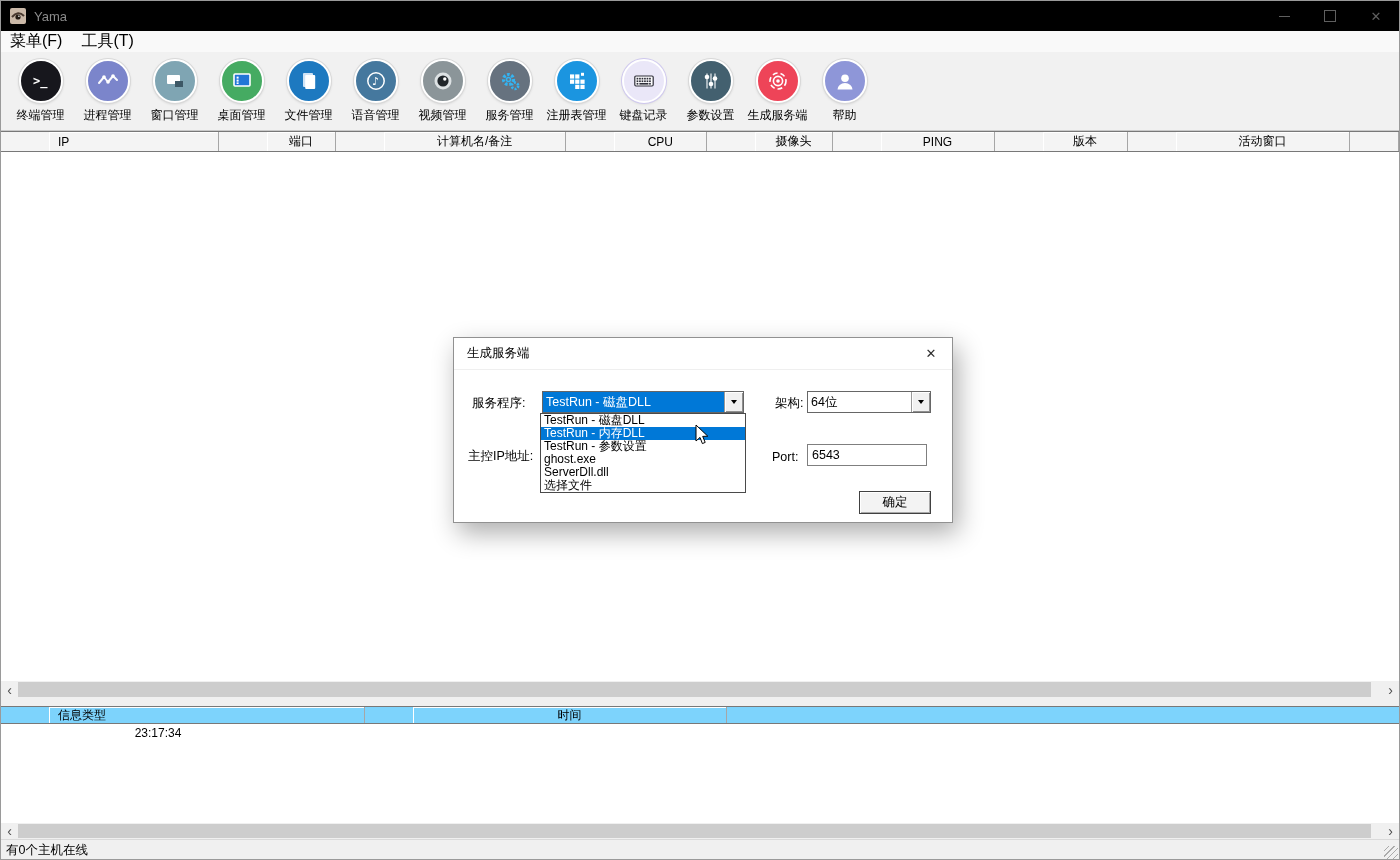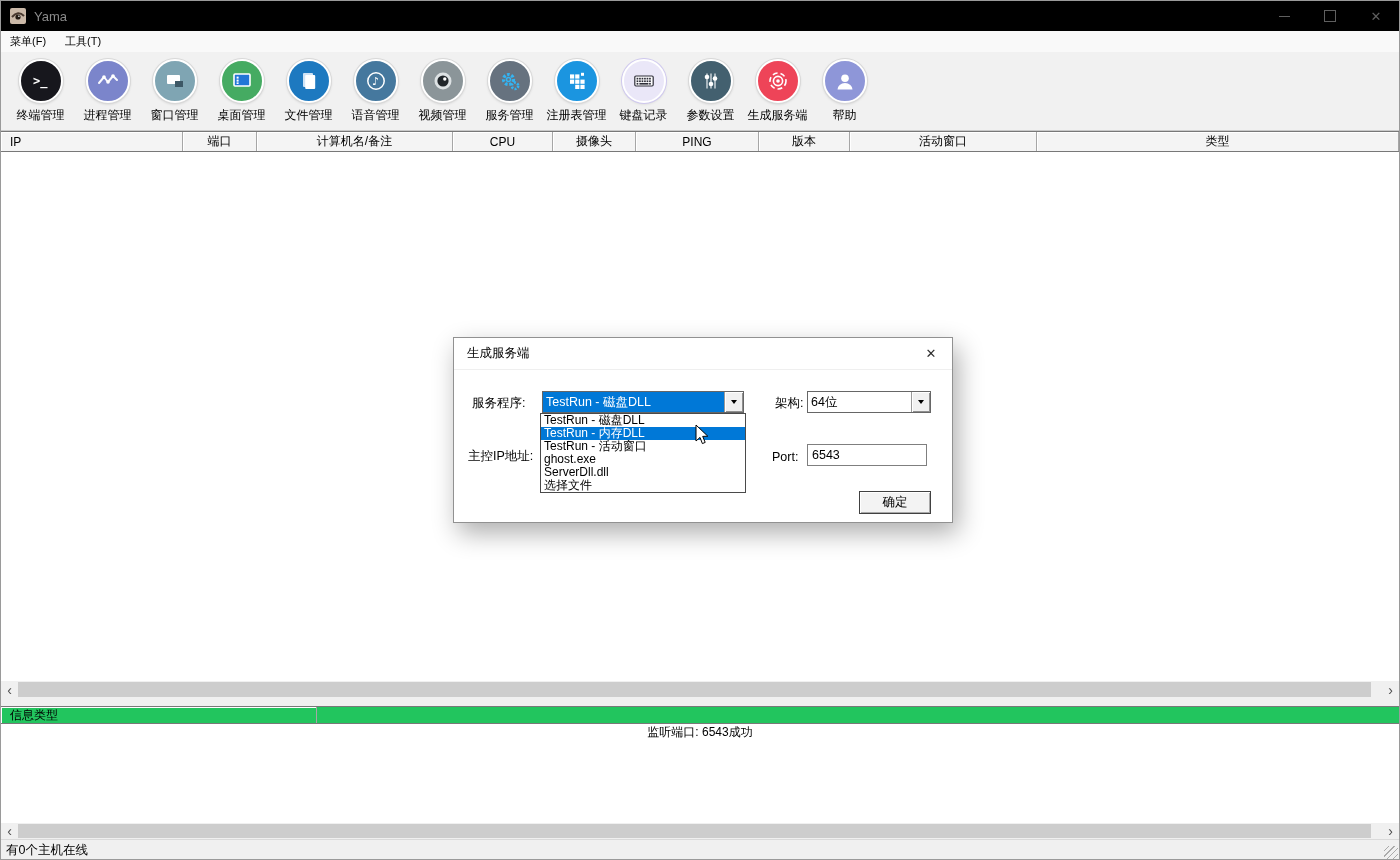--- a/index.html
+++ b/index.html
@@ -13,42 +13,42 @@
   .titlebar{position:absolute;left:0;top:0;width:100%;height:30px;background:#000000;display:flex;align-items:center;}
   .app-icon{margin-left:9px;width:16px;height:16px;}
   .app-title{margin-left:8px;font-size:13px;color:#8a8a8a;}
   .win-controls{margin-left:auto;display:flex;height:100%;}
   .win-btn{width:46px;height:100%;display:flex;align-items:center;justify-content:center;color:#5f5f5f;}
   .glyph-min{display:block;width:11px;border-top:1px solid #5f5f5f;}
   .glyph-max{display:block;width:10px;height:10px;border:1px solid #5f5f5f;}
   .glyph-close{font-size:13px;line-height:13px;}
   
   .menubar{position:absolute;left:0;top:30px;width:100%;height:21px;background:#f9f9f9;display:flex;align-items:center;padding-left:9px;box-sizing:border-box;}
-  .menu-item{padding:0 9px 0 0;margin-right:10px;font-size:11px;}
+  .menu-item{padding:0 9px 0 0;margin-right:10px;font-size:16px;}
   
   .toolbar{position:absolute;left:0;top:51px;width:100%;height:79px;background:#f1f1f1;border-bottom:1px solid #c9c9c9;box-sizing:border-box;display:flex;padding:7px 0 0 6px;}
   .tool{width:67px;display:flex;flex-direction:column;align-items:center;}
   .tool-circle{width:44px;height:44px;border-radius:50%;border:2px solid #fff;box-shadow:0 0 0 1px #d8d8d8,0 1px 3px rgba(0,0,0,.18);display:flex;align-items:center;justify-content:center;box-sizing:border-box;}
   .tool-label{margin-top:4px;font-size:12px;white-space:nowrap;}
   
   .hosts-header{position:absolute;left:0;top:130px;width:100%;height:21px;background:#f4f4f4;border-top:1px solid #787878;border-bottom:1px solid #787878;box-sizing:border-box;display:flex;}
-  .hcell{border-right:1px solid #a6a6a6;box-shadow:inset 1px 1px 0 #fff;display:flex;align-items:center;justify-content:center;box-sizing:border-box;overflow:hidden;white-space:nowrap;}
+  .hcell{border-right:1px solid #a6a6a6;box-shadow:inset 1px 1px 0 #fff;display:flex;align-items:center;justify-content:center;box-sizing:border-box;overflow:hidden;white-space:nowrap;margin-left:48px;}
   .hcell.left{justify-content:flex-start;padding-left:9px;}
   .hosts-body{position:absolute;left:0;top:151px;width:100%;height:529px;background:#fff;}
   
   .hscroll{position:absolute;left:0;width:100%;background:#f0f0f0;}
   .hs1{top:680px;height:17px;}
   .hs2{top:822px;height:16px;}
   .scroll-arrow{position:absolute;top:0;width:17px;height:100%;display:flex;align-items:center;justify-content:center;color:#4f4f4f;font-size:14px;line-height:1;}
   .scroll-arrow.left{left:0;}
   .scroll-arrow.right{right:0;}
   .scroll-thumb{position:absolute;left:17px;top:1px;bottom:1px;width:1353px;background:#cdcdcd;}
   .splitter{position:absolute;left:0;top:697px;width:100%;height:8px;background:#f0f0f0;}
   
-  .msg-header{position:absolute;left:0;top:705px;width:100%;height:18px;background:#22c55e;border-top:1px solid #787878;border-bottom:1px solid #787878;box-sizing:border-box;display:flex;}
+  .msg-header{position:absolute;left:0;top:705px;width:100%;height:18px;background:#7dd3fc;border-top:1px solid #787878;border-bottom:1px solid #787878;box-sizing:border-box;display:flex;}
   .msg-row{position:absolute;left:0;top:723px;width:100%;height:17px;display:flex;background:#fff;}
   .mcell{display:flex;align-items:center;justify-content:center;box-sizing:border-box;overflow:hidden;white-space:nowrap;}
   .mcell.left{justify-content:flex-start;padding-left:6px;}
   .msg-body{position:absolute;left:0;top:740px;width:100%;height:82px;background:#fff;}
   
   .statusbar{position:absolute;left:0;top:838px;width:100%;height:22px;background:#f0f0f0;border-top:1px solid #dadada;box-sizing:border-box;display:flex;align-items:center;padding-left:5px;font-size:12.5px;}
   .grip{position:absolute;right:1px;bottom:1px;width:14px;height:14px;
     background:repeating-linear-gradient(135deg,transparent 0 3px,#ababab 3px 4px);}
   
   .dialog{position:absolute;left:452px;top:336px;width:500px;height:186px;background:#fff;border:1px solid #919191;box-shadow:5px 10px 24px rgba(0,0,0,.32);box-sizing:border-box;z-index:20;}
@@ -284,23 +284,24 @@
 <div class="hscroll hs1">
   <div class="scroll-arrow left">‹</div>
   <div class="scroll-thumb"></div>
   <div class="scroll-arrow right">›</div>
 </div>
 
 <div class="splitter"></div>
 
 <div class="msg-header">
   <div class="hcell left" style="width:316px">信息类型</div>
+  <div class="hcell" style="width:314px">时间</div>
 </div>
 <div class="msg-row">
-  <div class="mcell" style="flex:1">监听端口: 6543成功</div>
+  <div class="mcell" style="width:314px">23:17:34</div>
 </div>
 <div class="msg-body"></div>
 
 <div class="hscroll hs2">
   <div class="scroll-arrow left">‹</div>
   <div class="scroll-thumb"></div>
   <div class="scroll-arrow right">›</div>
 </div>
 
 <div class="statusbar">
@@ -336,21 +337,21 @@
   <span class="dlg-label" style="left:14px;top:110px">主控IP地址:</span>
 
   <span class="dlg-label" style="left:318px;top:112px">Port:</span>
   <div class="txt-input" style="left:353px;top:106px;width:120px">
     <span>6543</span>
   </div>
 
   <div class="droplist">
     <div class="drop-item">TestRun - 磁盘DLL</div>
     <div class="drop-item hl">TestRun - 内存DLL</div>
-    <div class="drop-item">TestRun - 活动窗口</div>
+    <div class="drop-item">TestRun - 参数设置</div>
     <div class="drop-item">ghost.exe</div>
     <div class="drop-item">ServerDll.dll</div>
     <div class="drop-item">选择文件</div>
   </div>
 
   <div class="ok-btn">
       <span>确定</span>
     </div>
 </div>
 

